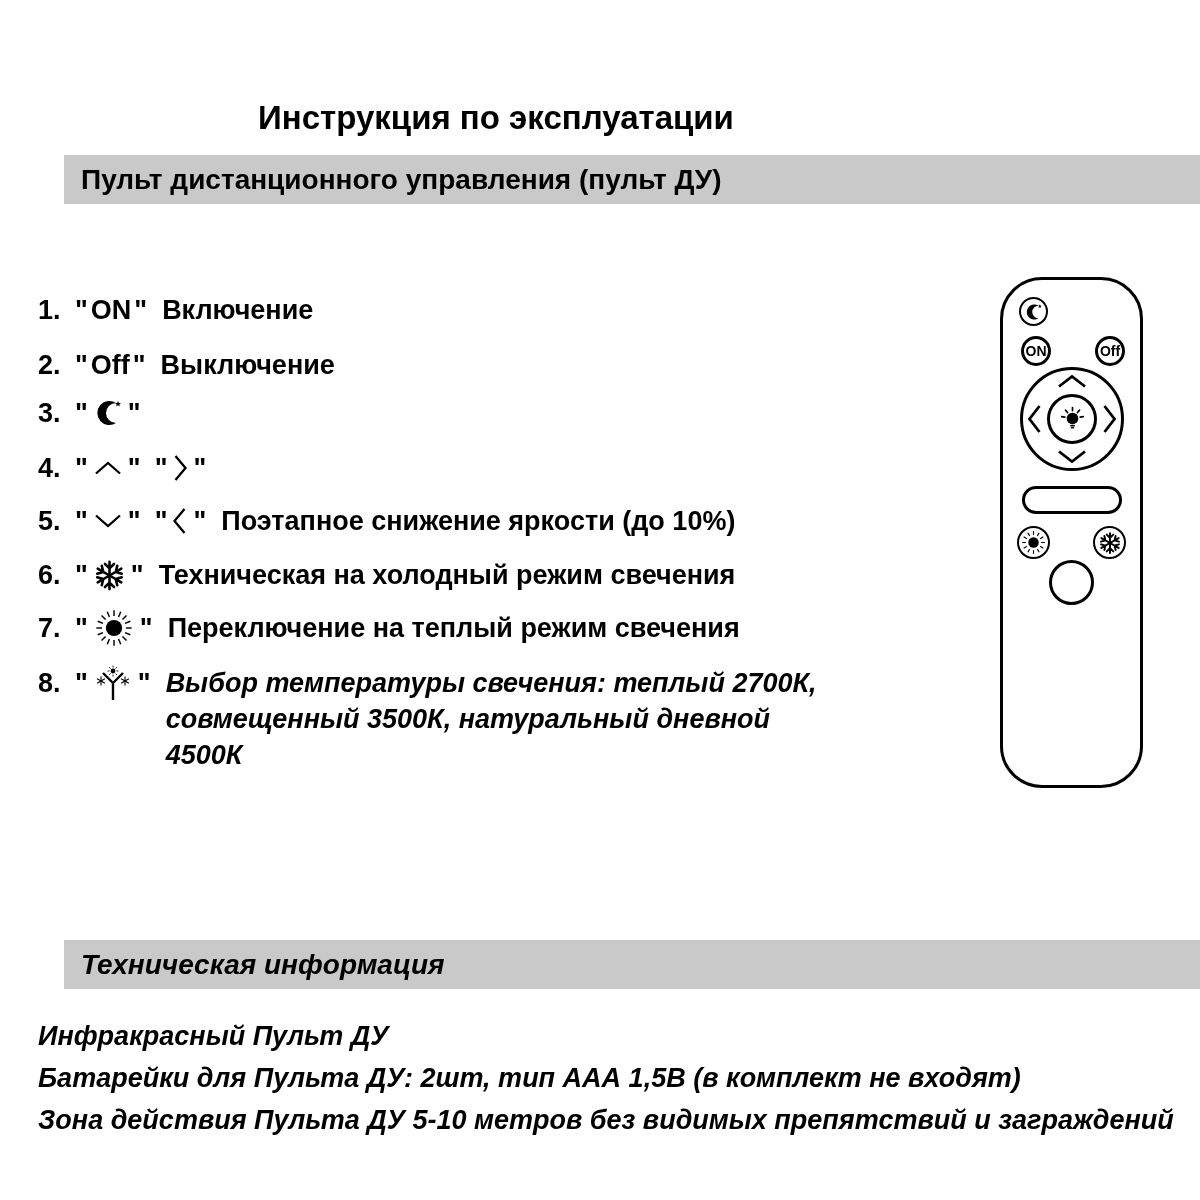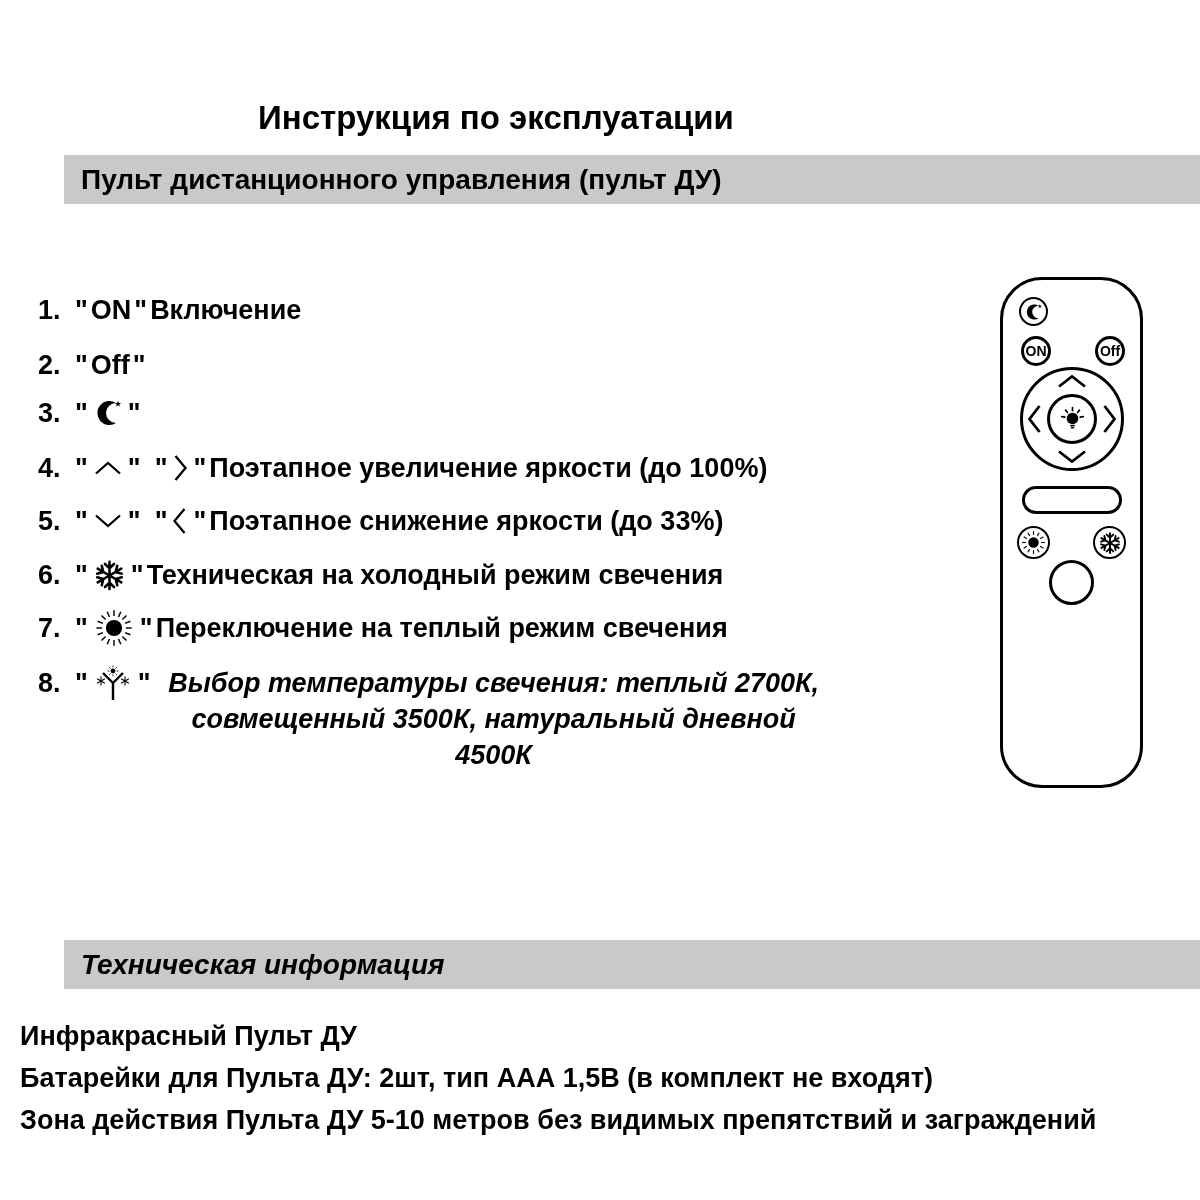--- a/index.html
+++ b/index.html
@@ -14,24 +14,24 @@
     display:flex; align-items:center; padding-left:17px; font-size:28px;margin-left:44px;
   }
   .band--remote { top:155px; }
   .band--tech { top:940px;font-style:italic; }
 
   .item { position:absolute; left:38px; display:flex; align-items:flex-start; font-size:27px; line-height:36px; }
   .item .num { width:34px; flex:0 0 auto; }
   .q { padding:0 3px; }
   .icn { height:36px; display:flex; align-items:center; justify-content:center; margin:0 2px; }
   .grp2 { margin-left:8px; display:flex; align-items:flex-start; }
-  .desc { margin-left:0;text-align:center; }
+  .desc { margin-left:12px; }
   .desc--wrap { max-width:680px;font-style:italic; }
 
-  .tech-line { position:absolute; left:20px; font-size:27px; line-height:36px; }
+  .tech-line { position:absolute; left:38px; font-size:27px; line-height:36px;font-style:italic; }
 
   
   .remote { position:absolute; left:1000px; top:277px; width:143px; height:511px; border:3px solid #000; border-radius:42px; background:#fff; }
   .rc { position:absolute; border:3px solid #000; border-radius:50%; background:#fff; display:flex; align-items:center; justify-content:center; }
   .moon-btn { left:16px; top:17px; width:29px; height:29px; border-width:2.5px; }
   .on-btn  { left:18px; top:56px; width:30px; height:30px; font-size:14px; }
   .off-btn { left:92px; top:56px; width:30px; height:30px; font-size:14px; }
   .dpad { position:absolute; left:17px; top:87px; width:104px; height:104px; border:3px solid #000; border-radius:50%; background:#fff; }
   .dpad-inner { position:absolute; left:24px; top:24px; width:50px; height:50px; border:3px solid #000; border-radius:50%; display:flex; align-items:center; justify-content:center; }
   .arr { position:absolute; display:flex; }
@@ -61,20 +61,21 @@
     <span>ON</span>
     <span class="q">"</span>
     <span class="desc">Включение</span>
   </div>
 
   <div class="item" style="top:347px">
     <span class="num">2.</span>
     <span class="q">"</span>
     <span>Off</span>
     <span class="q">"</span>
+    <span class="desc">Выключение</span>
   </div>
 
   <div class="item" style="top:395px">
     <span class="num">3.</span>
     <span class="q">"</span>
     <span class="icn">
       <svg width="30" height="28" viewBox="0 0 30 28">
         <path d="M23 4 A 12 12 0 1 0 23 24 A 10 10 0 1 1 23 4 Z" fill="#000"></path>
         <polygon fill="#000" points="25,1.8 25.79,3.91 28.04,4.01 26.28,5.42 26.88,7.59 25,6.35 23.12,7.59 23.72,5.42 21.96,4.01 24.21,3.91"></polygon>
       </svg>
@@ -93,42 +94,41 @@
     <span class="q">"</span>
     <span class="grp2">
       <span class="q">"</span>
       <span class="icn">
         <svg width="16" height="30" viewBox="0 0 16 30">
             <path d="M3.5 3 L13.5 15 L3.5 27" fill="none" stroke="#000" stroke-width="2.3"></path>
           </svg>
       </span>
       <span class="q">"</span>
     </span>
-    <span class="desc">Поэтапное увеличение яркости (до 100%)</span>
   </div>
 
   <div class="item" style="top:503px">
     <span class="num">5.</span>
     <span class="q">"</span>
     <span class="icn">
       <svg width="30" height="16" viewBox="0 0 30 16">
           <path d="M3 2.5 L15 13 L27 2.5" fill="none" stroke="#000" stroke-width="2.3"></path>
         </svg>
     </span>
     <span class="q">"</span>
     <span class="grp2">
       <span class="q">"</span>
       <span class="icn">
         <svg width="16" height="30" viewBox="0 0 16 30">
             <path d="M12.5 3 L2.5 15 L12.5 27" fill="none" stroke="#000" stroke-width="2.3"></path>
           </svg>
       </span>
       <span class="q">"</span>
     </span>
-    <span class="desc">Поэтапное снижение яркости (до 33%)</span>
+    <span class="desc">Поэтапное снижение яркости (до 10%)</span>
   </div>
 
   <div class="item" style="top:557px">
     <span class="num">6.</span>
     <span class="q">"</span>
     <span class="icn">
       <svg width="33" height="33" viewBox="0 0 32 32">
         <g fill="none" stroke="#000" stroke-width="2.5" stroke-linecap="round">
           <path d="M16 16 L16 2.8 M16 9 L11.6 4.8 M16 9 L20.4 4.8"></path>
           <path d="M16 16 L16 2.8 M16 9 L11.6 4.8 M16 9 L20.4 4.8" transform="rotate(60 16 16)"></path>

